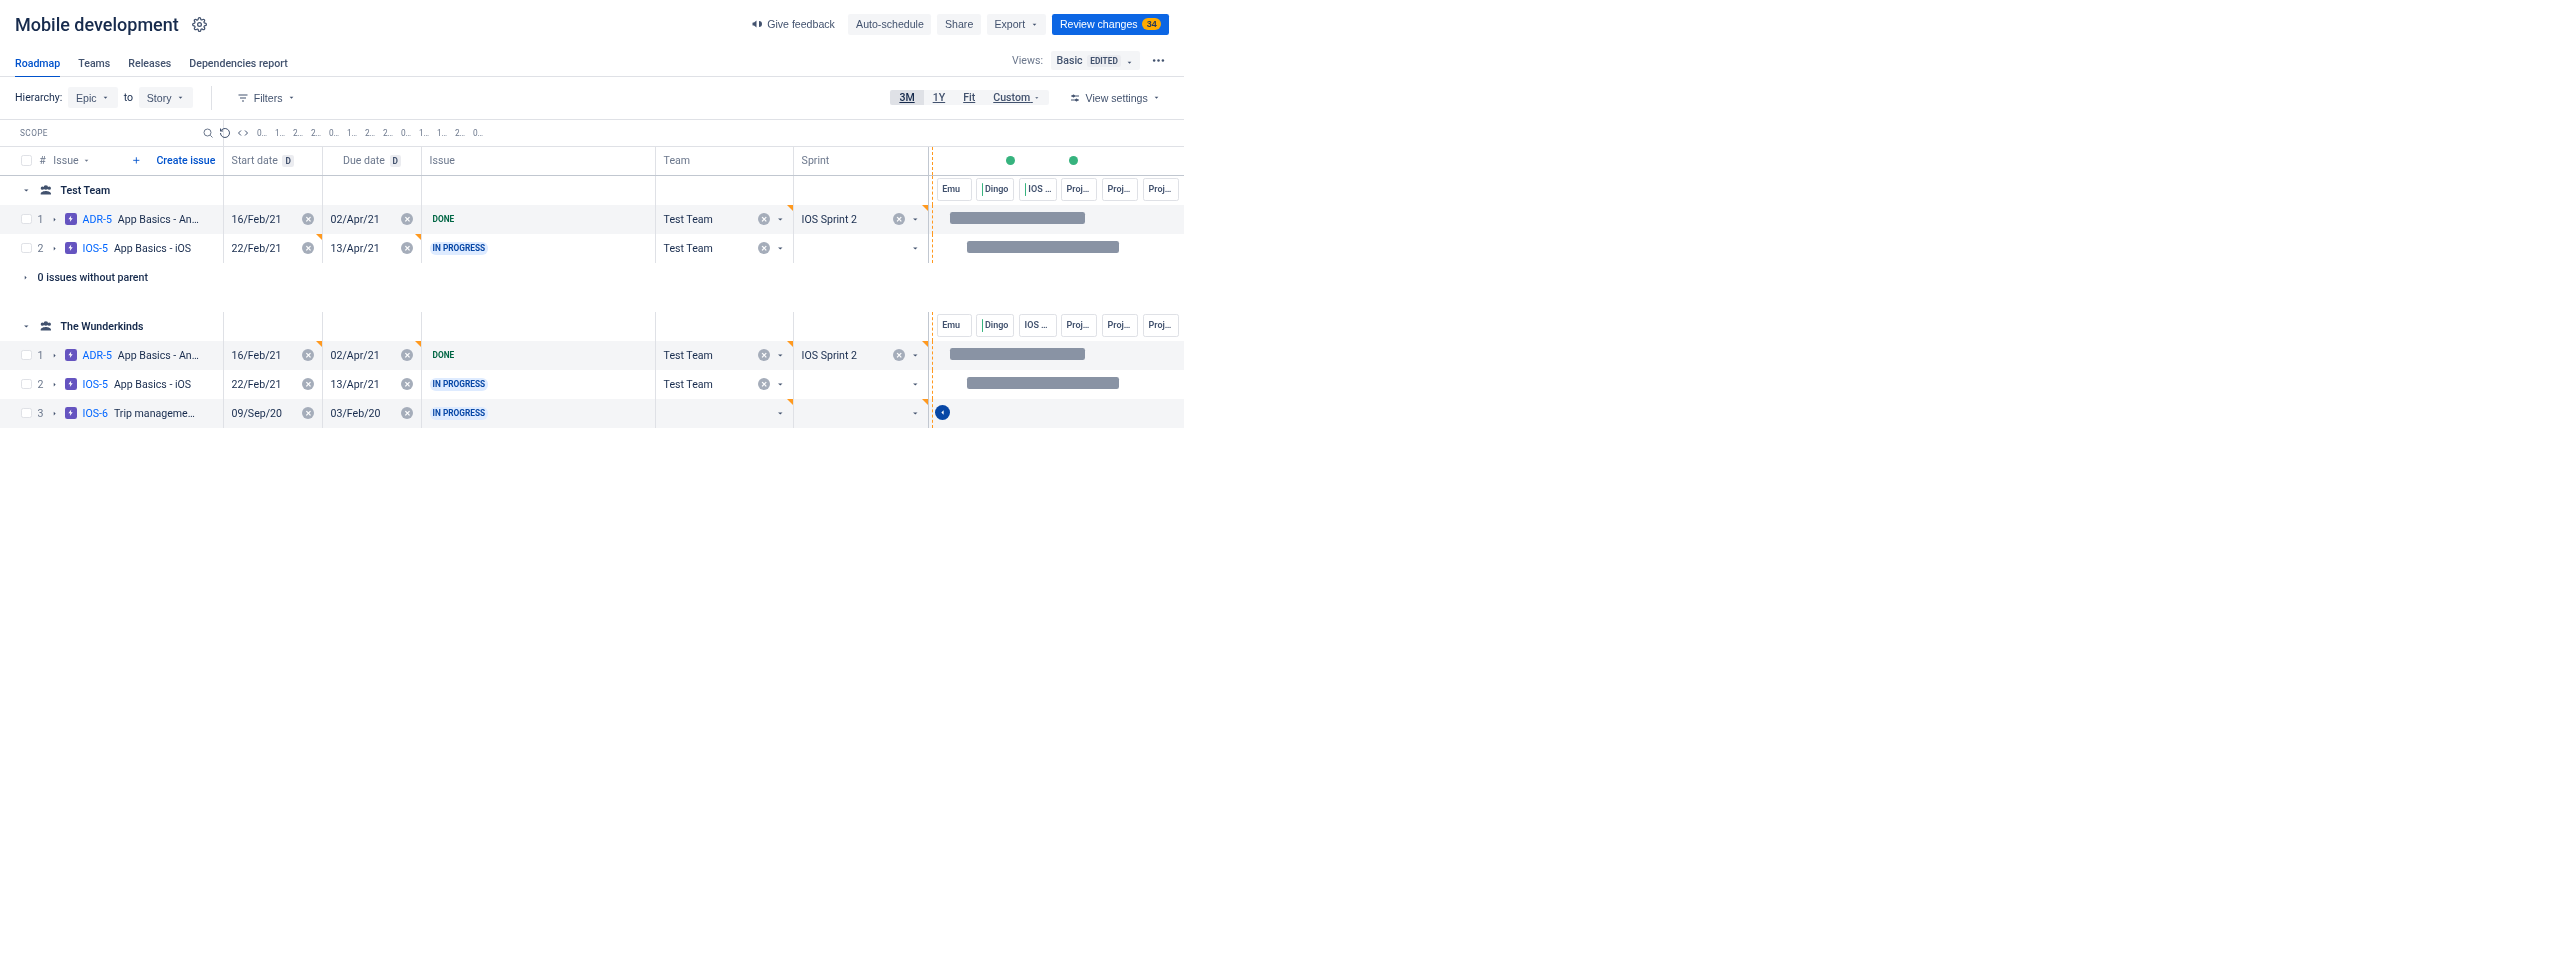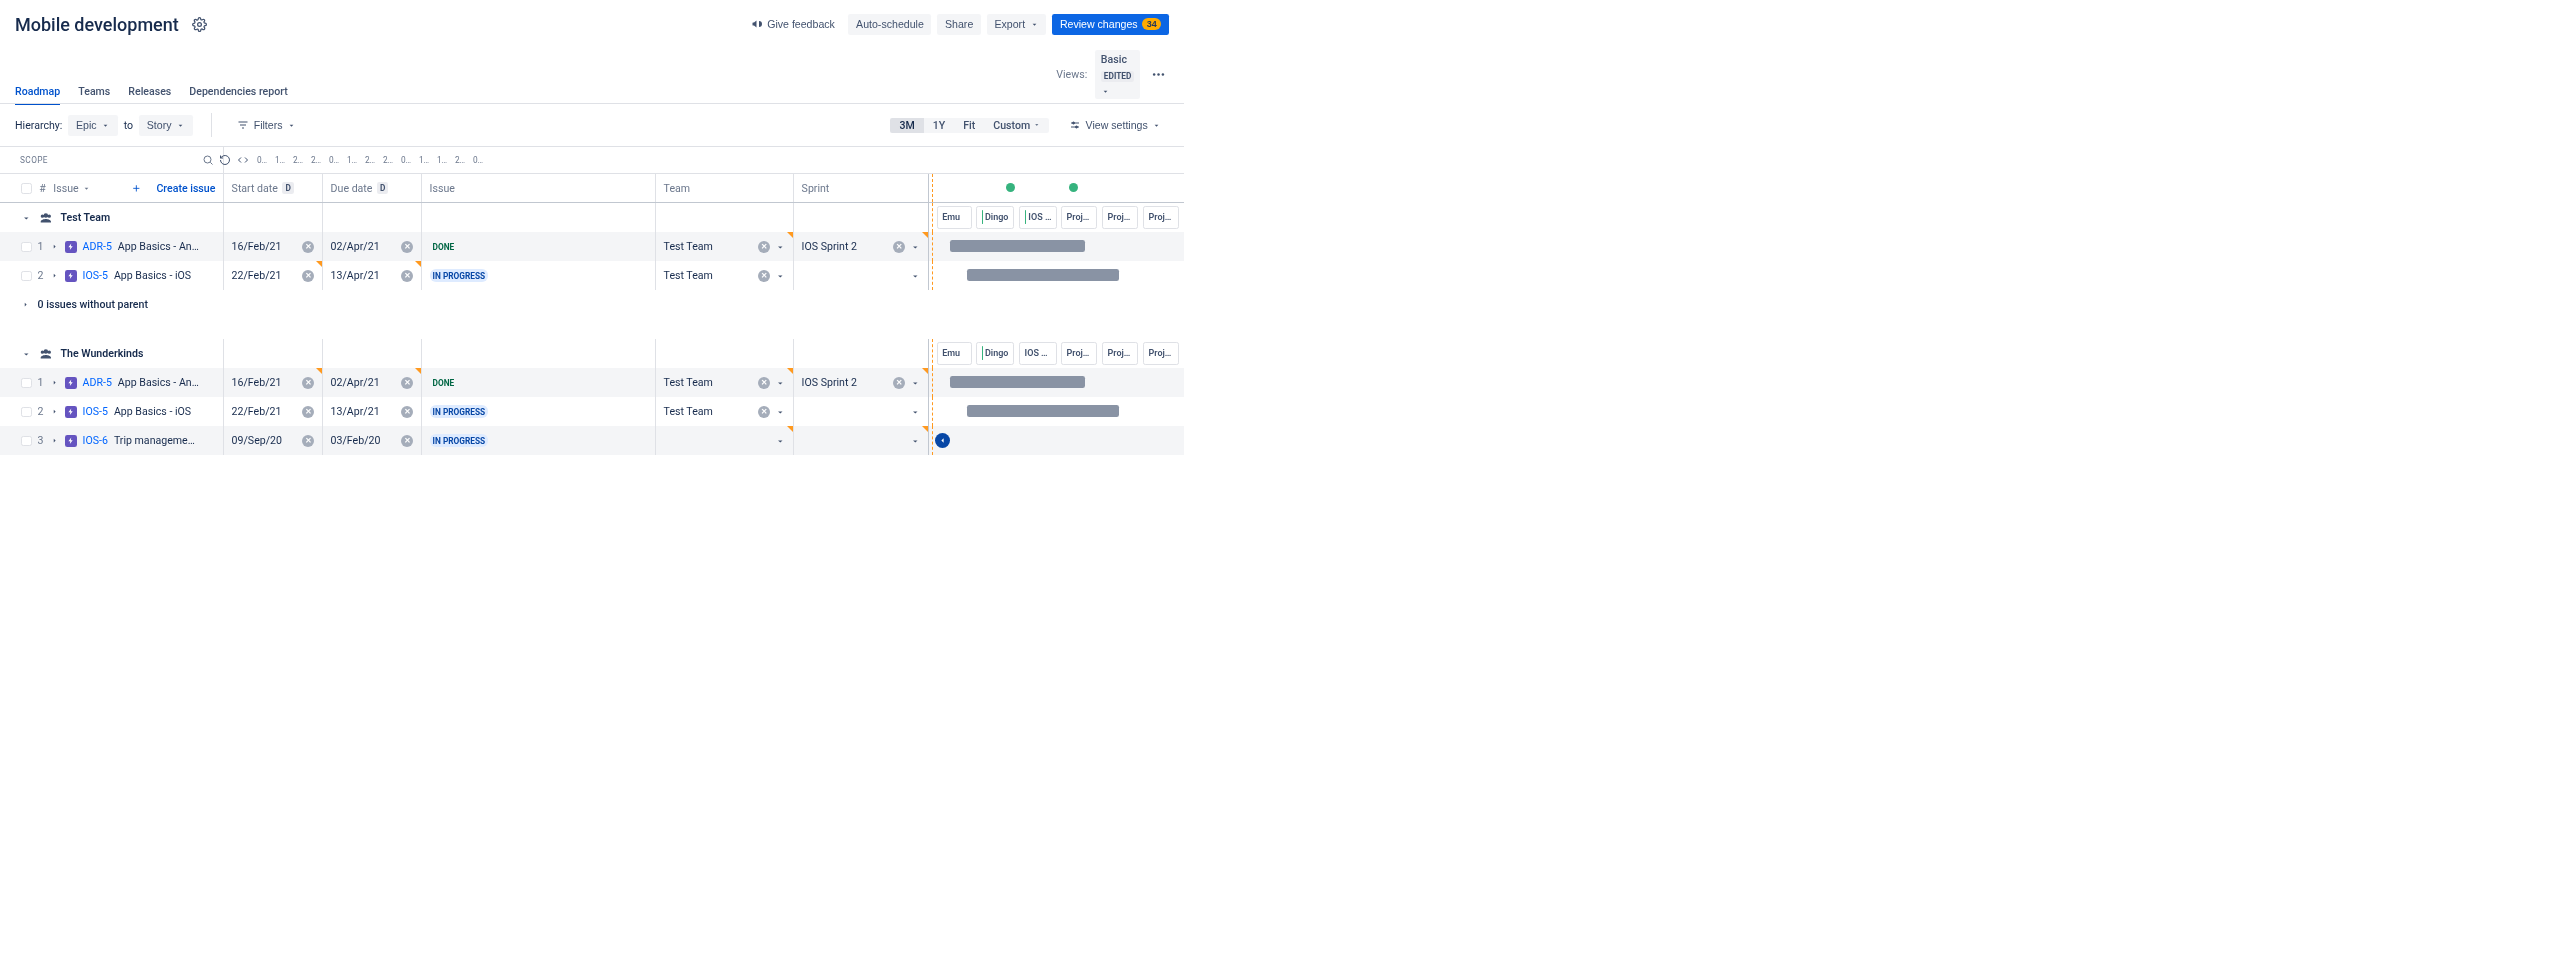--- a/index.html
+++ b/index.html
@@ -97,27 +97,26 @@
   }
   .tabs-right {
     margin-left:auto;
     display:flex;
     align-items:center;
     gap:7.6px;
     padding-bottom:4.6px;
   }
   .views-label { color: var(--text-subtle); }
   .view-switch {
-    display:flex; align-items:flex-start; gap:4.6px;
+    display:flex; align-items:flex-end; gap:4.6px;
     background: var(--bg-neutral);
     border-radius:2.3px;
     padding:3px 6px;
     color:#42526E;
     font-weight:500;
-    flex-direction:column;
   }
   .edited-chip {
     background: var(--bg-neutral-2);
     color:#42526E;
     border-radius:2.3px;
     font-size:8.3px;
     font-weight:700;
     padding:0.8px 3px;
   }
   .more-icon { color:#42526E; padding:3px; }
@@ -129,21 +128,21 @@
     gap: 12px;
   }
   .toolbar .group { display:flex; align-items:center; gap:6px; }
   .label { color:#172B4D; font-weight:400; }
   .sep { width:0.8px; height:24px; background:var(--border); margin:0 6px; }
   .spacer { flex:1; }
   .seg {
     display:flex; background:var(--bg-neutral); border-radius:2.3px; overflow:hidden;
   }
   .seg .seg-item {
-    padding:1px 9px; color:#42526E; font-weight:500; cursor:pointer;
+    padding:1px 9px; color:#42526E; font-weight:500; cursor:pointer;text-decoration:underline;
   }
   .seg .seg-item.selected { background:#DFE1E6; color:#172B4D; }
   
   .colhdr {
     display:flex; align-items:stretch; height:27px;
     border-top:0.8px solid var(--border);
   }
   .colhdr .left {
     width:224px; display:flex; align-items:center; padding:0 9px 0 20px;
     border-right:0.8px solid var(--border);
@@ -175,21 +174,21 @@
   .col {
     border-right:0.8px solid var(--border);
     display:flex; align-items:center;
     padding:0 7.6px;
     color: var(--text-subtle);
     font-weight:400;
     font-size:10.6px;
   }
   .col.scope { width:224px; gap:7.6px; padding-left:21px;}
   .col.start { width:99px; justify-content:space-between;}
-  .col.due   { width:99px; justify-content:flex-start;}
+  .col.due   { width:99px; justify-content:center;}
   .col.status{ width:234px; }
   .col.team  { width:138px; }
   .col.sprint{ width:135px; border-right:1.5px solid #C1C7D0;}
   .col.timeline{ flex:1; border-right:none; padding:0; position:relative; overflow:hidden;}
   .checkbox {
     width:10.6px; height:10.6px; border:1.5px solid #DFE1E6; border-radius:2.3px; background:#fff;
   }
   .hash { color:var(--text-subtle); font-weight:400; }
   .issue-drop { display:flex; align-items:center; gap:3px; color:var(--text-subtle);}
   .create-issue {

